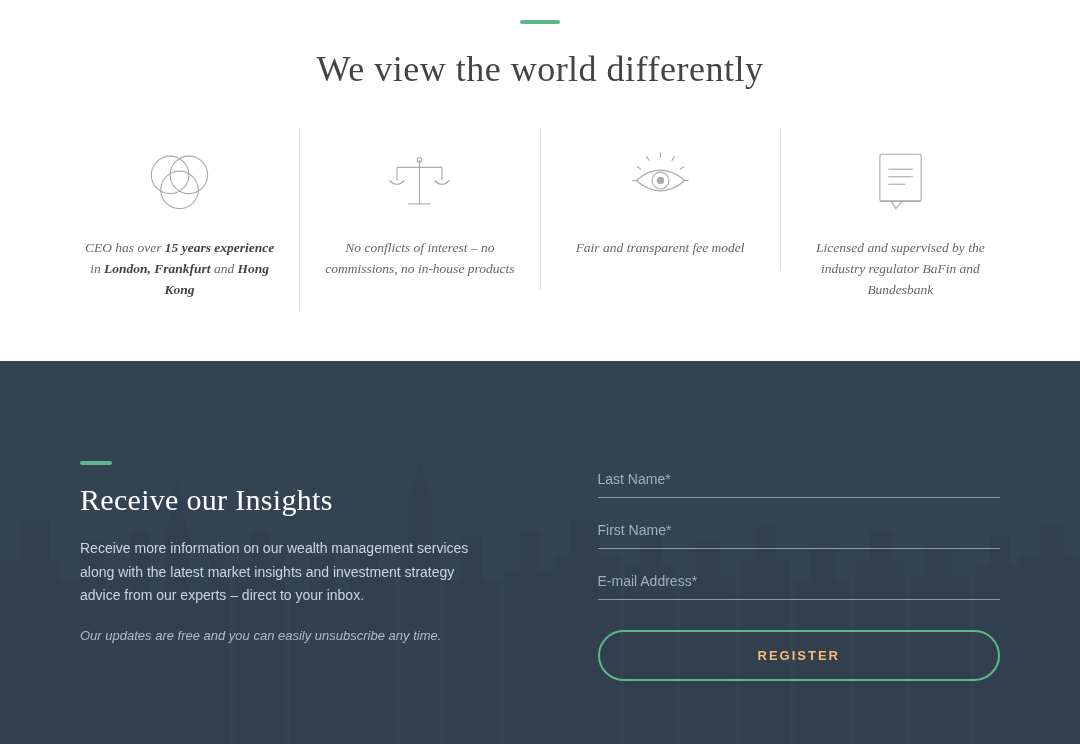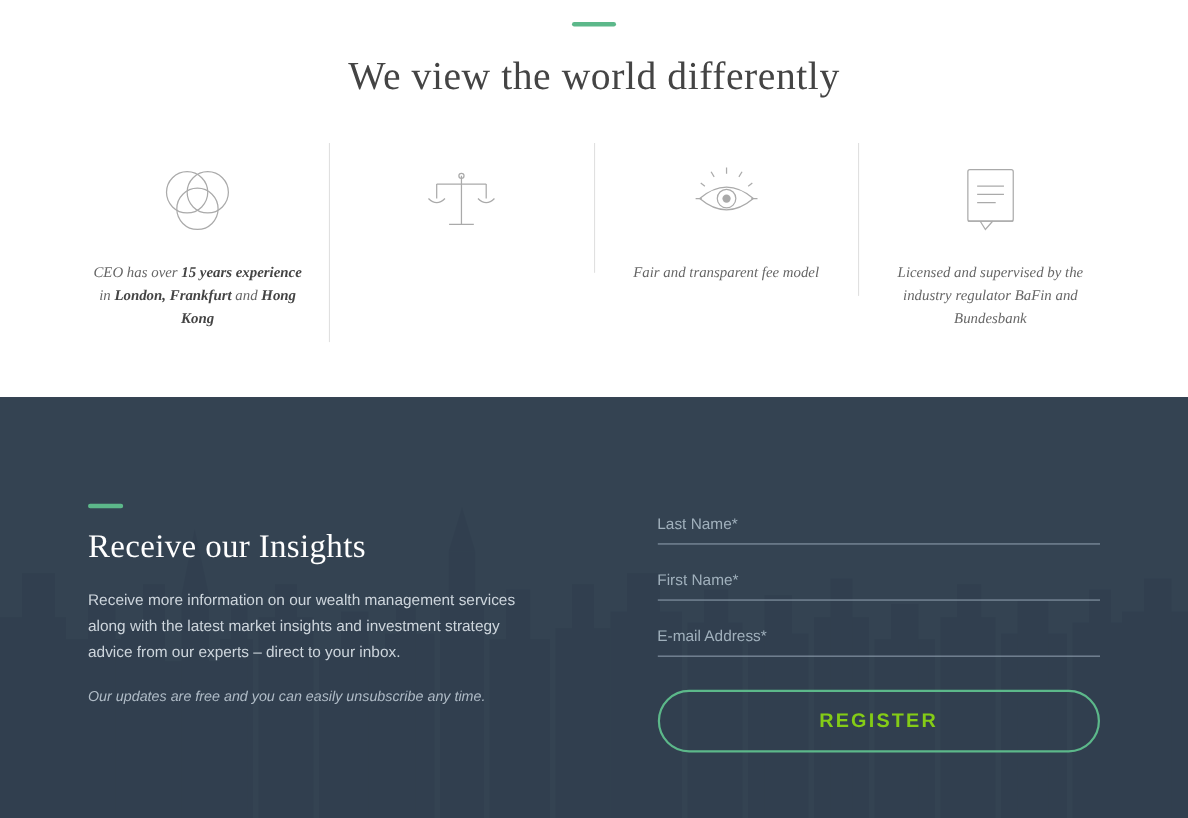--- a/index.html
+++ b/index.html
@@ -147,22 +147,22 @@
       font-family: Arial, sans-serif;
     }
     .form-field::placeholder {
       color: #a0b0bc;
     }
     .register-btn {
       margin-top: 16px;
       background: transparent;
       border: 2px solid #5cb88a;
       border-radius: 30px;
-      color: #84cc16;
-      font-size: 18px;
+      color: #fdba74;
+      font-size: 13px;
       letter-spacing: 2px;
       padding: 16px 40px;
       cursor: pointer;
       width: 100%;
       font-family: Arial, sans-serif;
       font-weight: 600;
       transition: background 0.2s;
     }
   </style>
 </head>
@@ -202,20 +202,21 @@
 
           <line x1="64" y1="26" x2="64" y2="40"></line>
 
           <path d="M8 40 Q16 48 24 40"></path>
 
           <path d="M56 40 Q64 48 72 40"></path>
 
           <circle cx="40" cy="18" r="2.5"></circle>
         </svg>
       </div>
+      <p class="feature-text">No conflicts of interest – no commissions, no in-house products</p>
     </div>
 
     <div class="feature-item">
       <div class="feature-icon">
         <svg viewBox="0 0 80 80" xmlns="http://www.w3.org/2000/svg">
 
           <line x1="40" y1="10" x2="40" y2="16"></line>
           <line x1="55" y1="14" x2="52" y2="19"></line>
           <line x1="65" y1="25" x2="61" y2="28"></line>
           <line x1="25" y1="14" x2="28" y2="19"></line>

